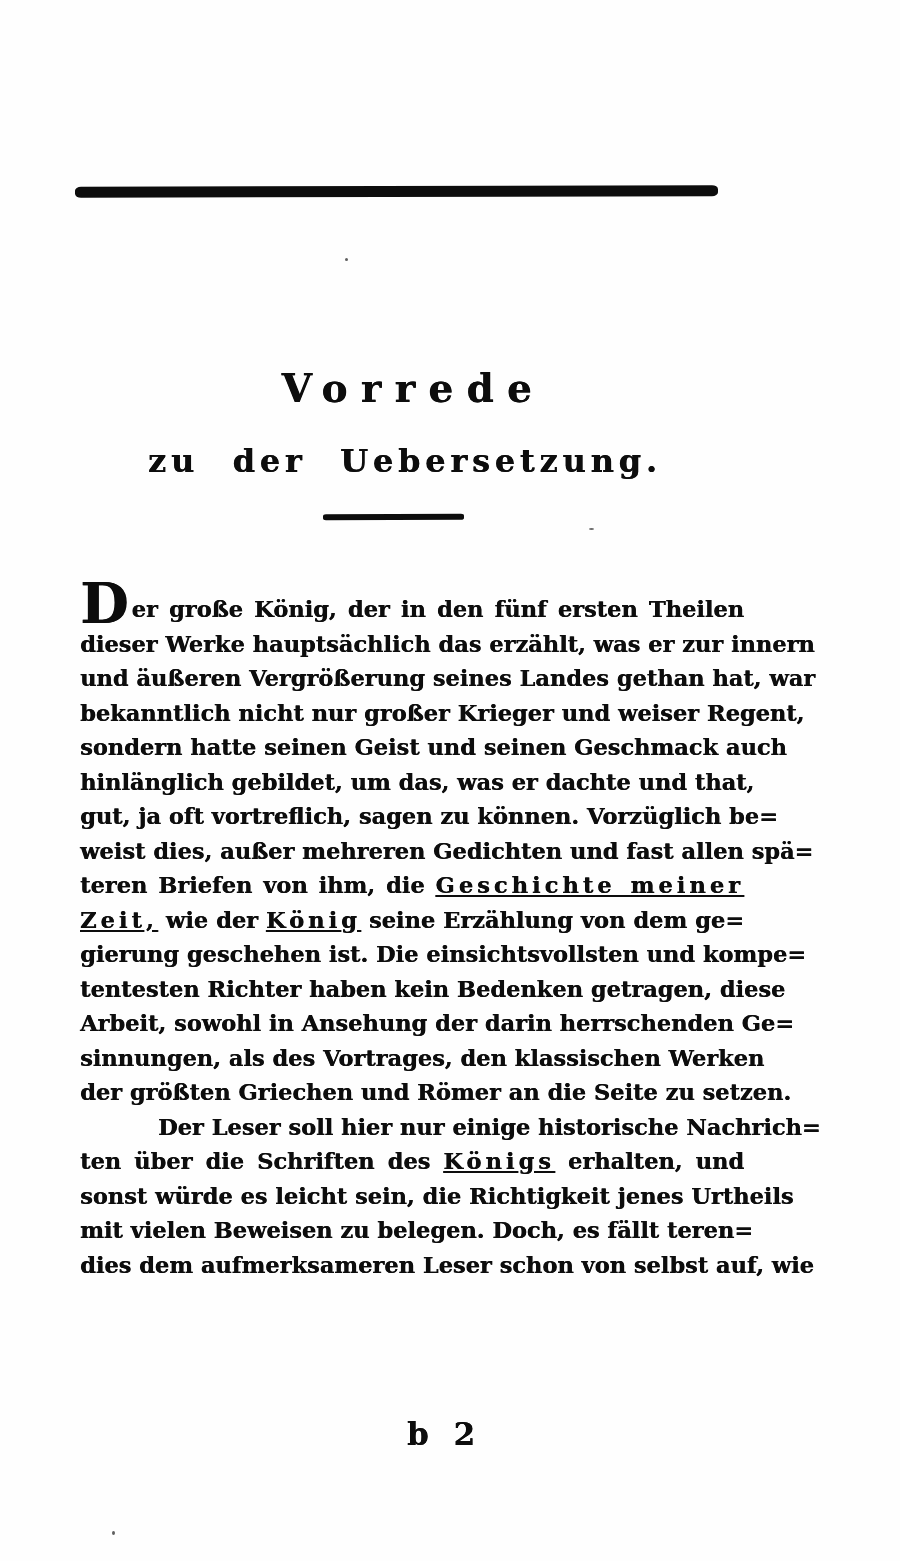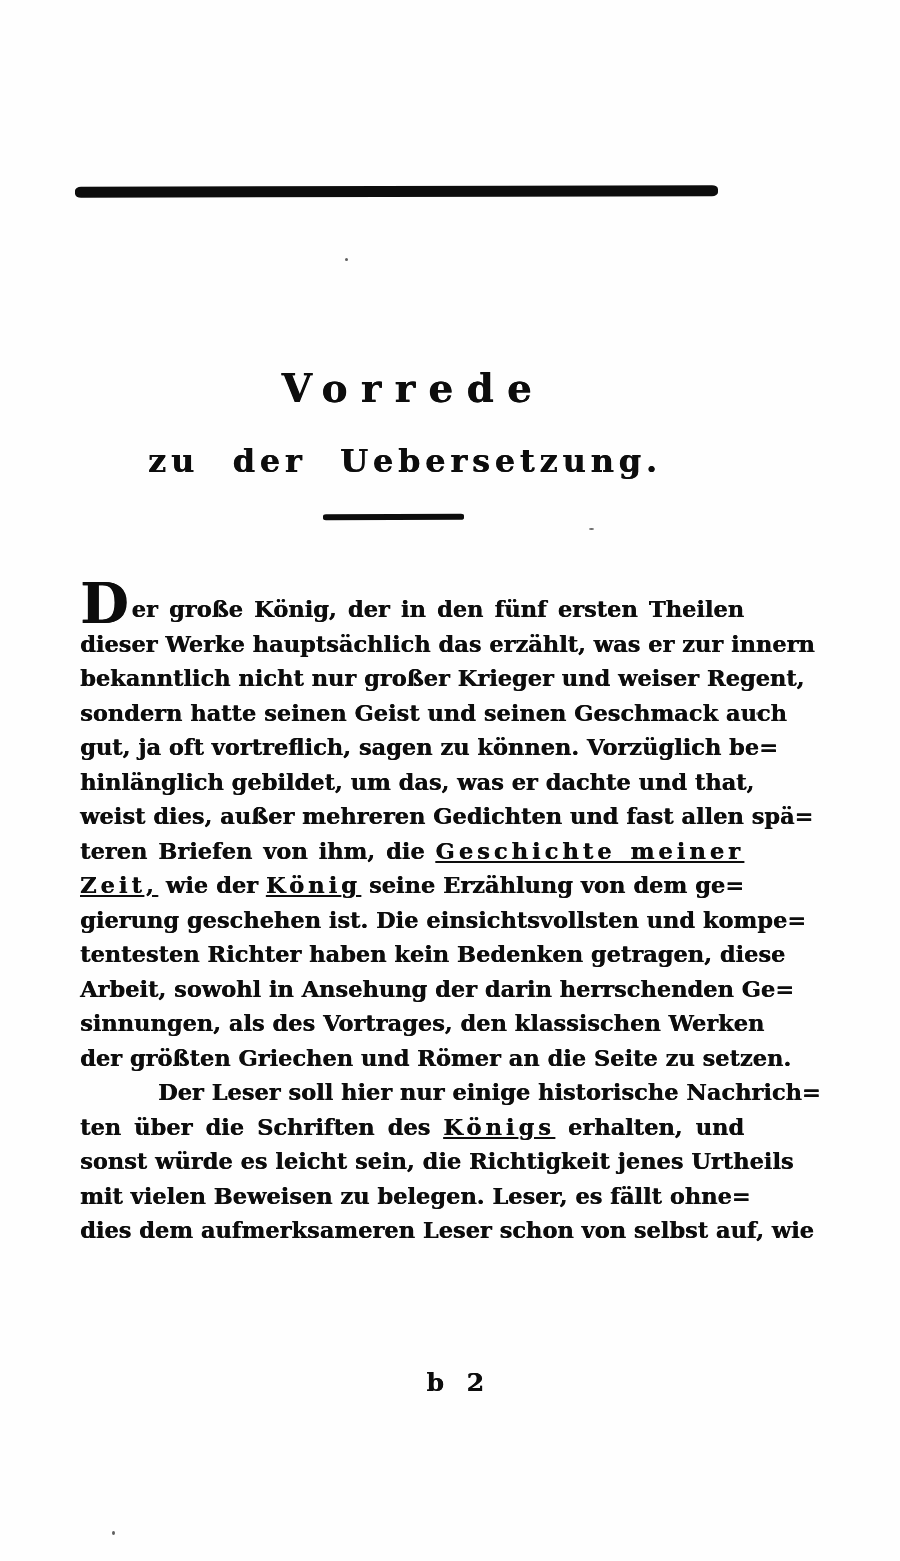--- a/index.html
+++ b/index.html
@@ -68,23 +68,23 @@
   .line.indent{padding-left:78px;}
   .sperr{letter-spacing:0.18em;text-decoration:underline;}
   .drop-cap{
     font-size:56px;
     line-height:0;
     position:relative;top:6px;
     margin-right:3px;
     font-weight:700;
   }
   .signature{
-    position:absolute;left:398px;top:1368px;width:86px;
-    text-align:right;
-    font-size:25px;font-weight:700;
+    position:absolute;left:398px;top:1416px;width:86px;
+    text-align:center;
+    font-size:31px;font-weight:700;
     word-spacing:14px;
     color:var(--ink);
     text-shadow:0.4px 0 0 currentColor;
   }
   .speck{
     position:absolute;background:#2a2a2a;border-radius:50%;
   }
   .speck.s1{left:345px;top:258px;width:3px;height:3px;opacity:.75;}
   .speck.s2{left:589px;top:528px;width:5px;height:2px;opacity:.7;}
   .speck.s3{left:756px;top:712px;width:3px;height:3px;opacity:.6;}
@@ -97,36 +97,37 @@
   <div class="rule-top"></div>
 
   <div class="heading title">Vorrede</div>
   <div class="heading subtitle">zu der Uebersetzung.</div>
 
   <div class="rule-divider"></div>
 
   <div class="body-text">
       <div class="line"><span class="drop-cap">D</span><span>er große König, der in den fünf ersten Theilen</span></div>
       <div class="line"><span>dieser Werke hauptsächlich das erzählt, was er zur innern</span></div>
+      <div class="line"><span>und äußeren Vergrößerung seines Landes gethan hat, war</span></div>
       <div class="line"><span>bekanntlich nicht nur großer Krieger und weiser Regent,</span></div>
       <div class="line"><span>sondern hatte seinen Geist und seinen Geschmack auch</span></div>
+      <div class="line"><span>hinlänglich gebildet, um das, was er dachte und that,</span></div>
       <div class="line"><span>gut, ja oft vortreflich, sagen zu können. Vorzüglich be=</span></div>
-      <div class="line"><span>hinlänglich gebildet, um das, was er dachte und that,</span></div>
       <div class="line"><span>weist dies, außer mehreren Gedichten und fast allen spä=</span></div>
       <div class="line"><span>teren Briefen von ihm, die </span><span class="sperr">Geschichte meiner</span></div>
       <div class="line"><span class="sperr">Zeit,</span><span> wie der </span><span class="sperr">König</span><span> seine Erzählung von dem ge=</span></div>
       <div class="line"><span>gierung geschehen ist. Die einsichtsvollsten und kompe=</span></div>
       <div class="line"><span>tentesten Richter haben kein Bedenken getragen, diese</span></div>
       <div class="line"><span>Arbeit, sowohl in Ansehung der darin herrschenden Ge=</span></div>
       <div class="line"><span>sinnungen, als des Vortrages, den klassischen Werken</span></div>
       <div class="line"><span>der größten Griechen und Römer an die Seite zu setzen.</span></div>
       <div class="line indent"><span>Der Leser soll hier nur einige historische Nachrich=</span></div>
       <div class="line"><span>ten über die Schriften des </span><span class="sperr">Königs</span><span> erhalten, und</span></div>
       <div class="line"><span>sonst würde es leicht sein, die Richtigkeit jenes Urtheils</span></div>
-      <div class="line"><span>mit vielen Beweisen zu belegen. Leser, es fällt ohne=</span></div>
+      <div class="line"><span>mit vielen Beweisen zu belegen. Doch, es fällt teren=</span></div>
       <div class="line"><span>dies dem aufmerksameren Leser schon von selbst auf, wie</span></div>
     </div>
 
   <div class="signature">b 2</div>
 
   <div class="speck s1"></div>
   <div class="speck s2"></div>
   <div class="speck s3"></div>
   <div class="speck s4"></div>
 </div>

